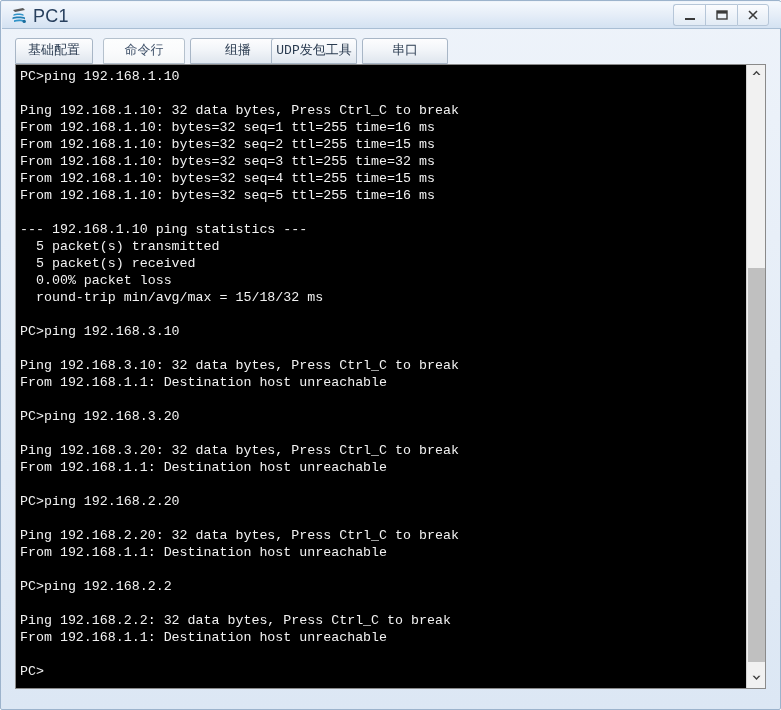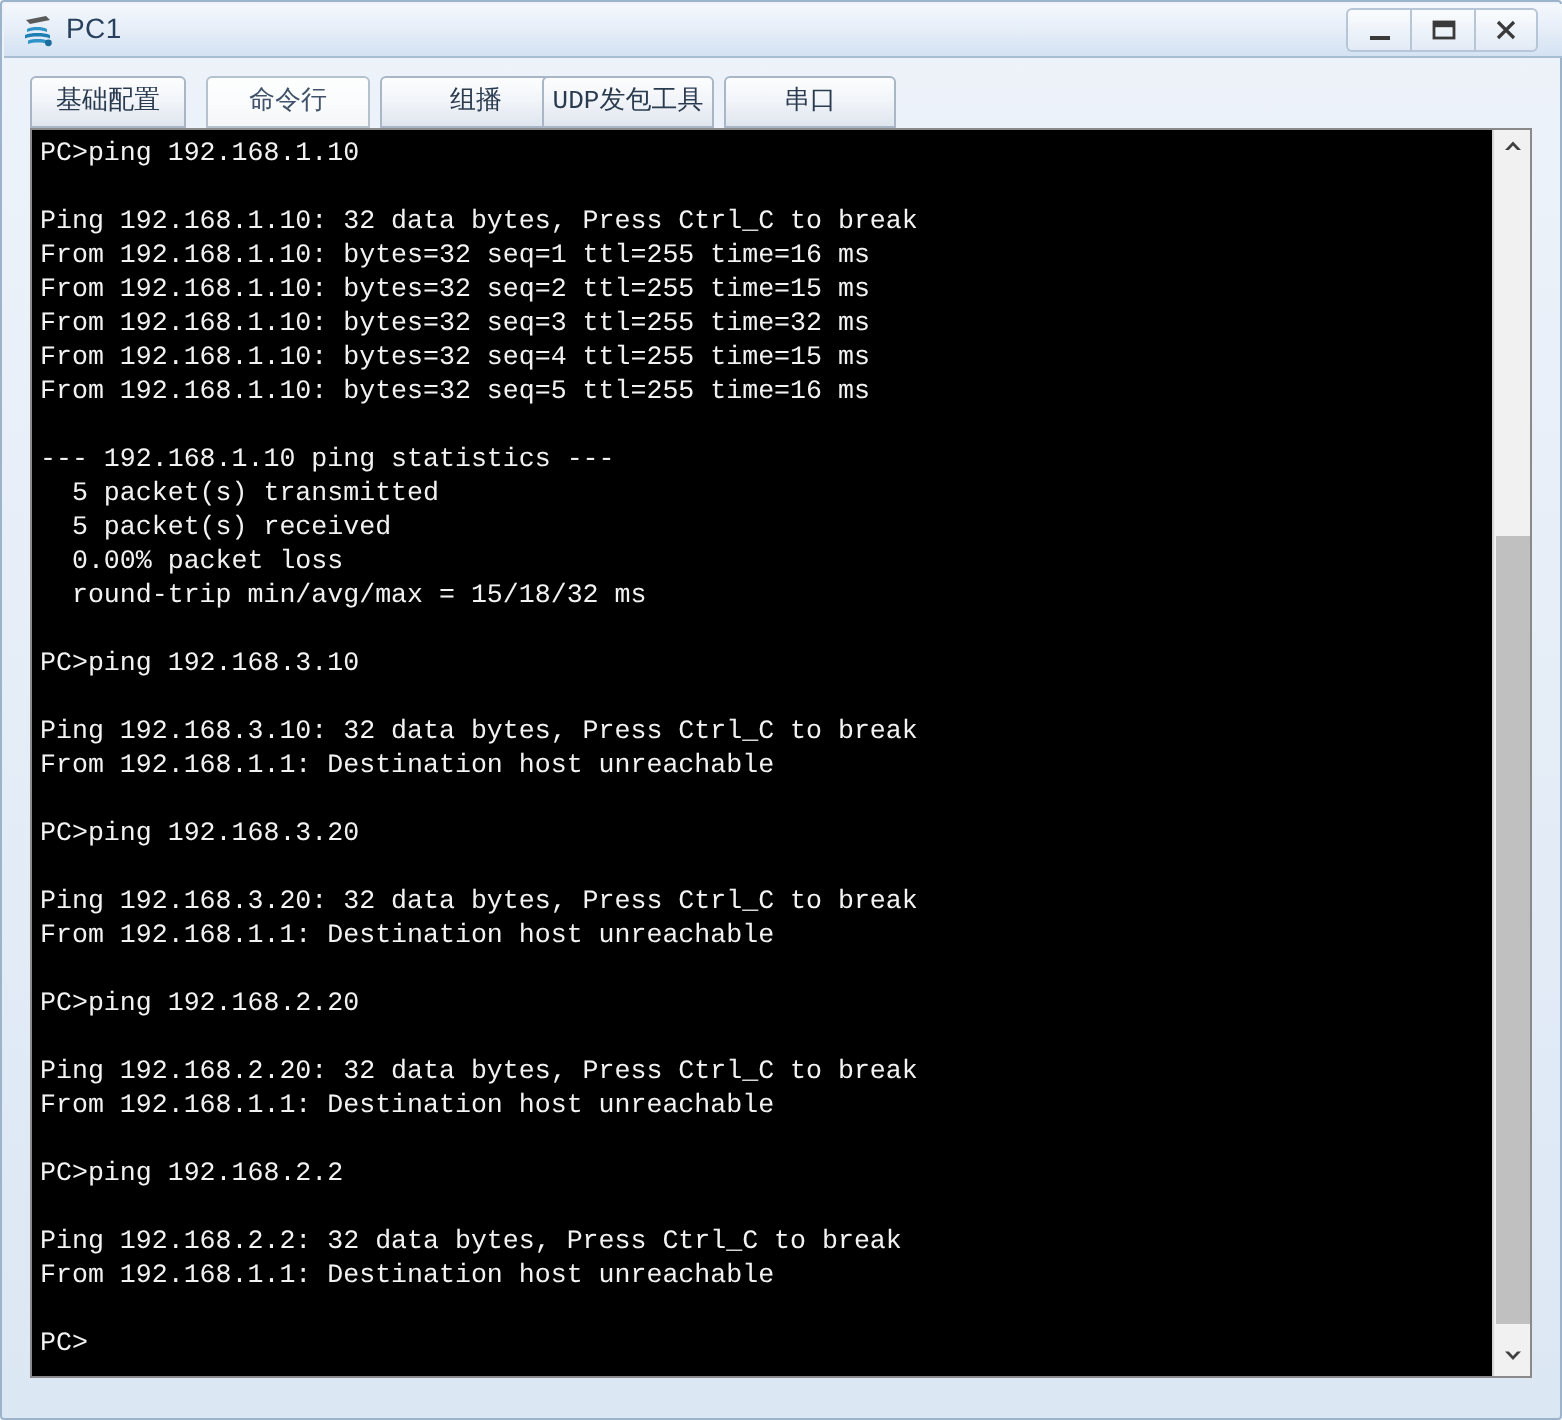--- a/index.html
+++ b/index.html
@@ -37,21 +37,21 @@
     border-bottom: 1px solid #a9bed4;
   }
   #app-icon {
     position: absolute;
     left: 8px; top: 4px;
     width: 19px; height: 19px;
   }
   #title-text {
     position: absolute;
     left: 31px; top: 4px;
-    font-size: 14px;
+    font-size: 18px;
     color: #28405e;
     letter-spacing: 0.2px;
     white-space: nowrap;
     font-family: "Liberation Sans", sans-serif;
   }
 
   
   .winbtn {
     position: absolute;
     top: 2px;

